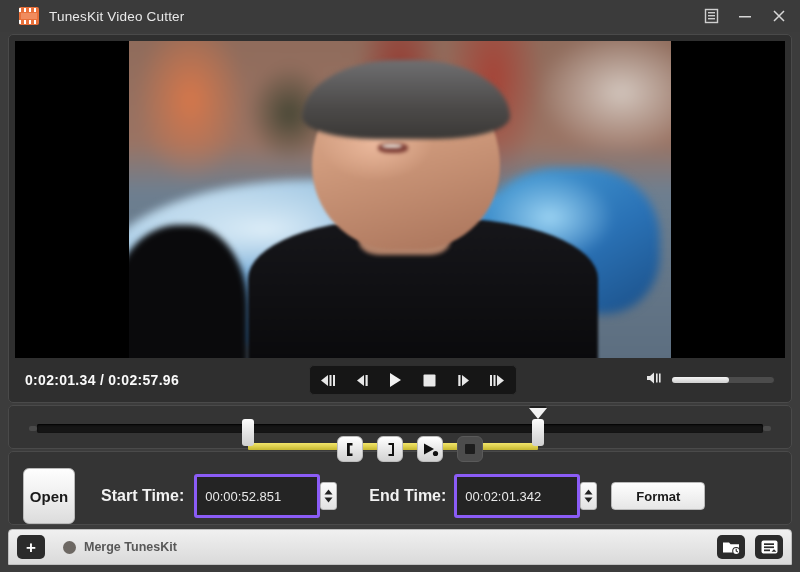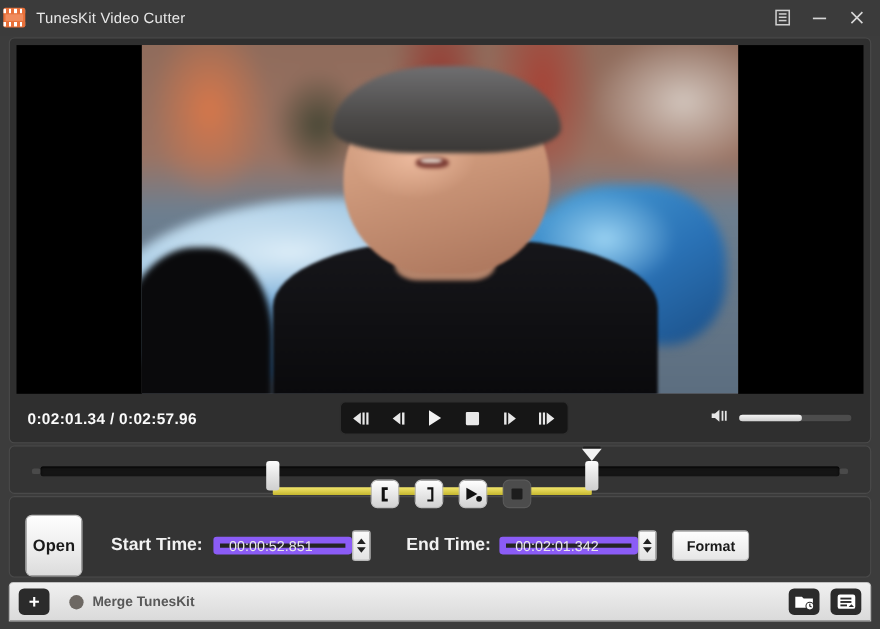--- a/index.html
+++ b/index.html
@@ -14,21 +14,21 @@
     width: 800px; height: 572px;
     background: #3c3c3c;
     display: flex; flex-direction: column;
   }
 
   
   .titlebar {
     height: 32px;
     background: #3b3b3b;
     display: flex; align-items: center;
-    padding: 0 6px 0 3px;
+    padding: 0 6px 0 19px;
     flex: 0 0 32px;
     position: relative;
   }
   .logo {
     width: 20px; height: 18px;
     background: #e8703a;
     border-radius: 2px;
     position: relative; overflow: hidden;
     flex: 0 0 auto;
   }
@@ -257,34 +257,34 @@
     width: 52px; height: 56px;
     background: linear-gradient(180deg,#fefefe 0%,#efefef 50%,#dcdcdc 100%);
     border: 1px solid #b9b9b9; border-radius: 6px;
     color:#1a1a1a; font-size: 15px; font-weight: bold;
     display:flex; align-items:center; justify-content:center;
   }
   .lbl {
     color:#f2f2f2; font-size: 16px; font-weight: bold; white-space: nowrap;
   }
   .time-field {
-    height: 16px; width: 126px;
-    background: #242424; border: 6px solid #8b5cf6; border-radius: 3px;
+    height: 44px; width: 126px;
+    background: #242424; border: 3px solid #8b5cf6; border-radius: 3px;
     color:#e9e9e9; font-size: 13px;
     display:flex; align-items:center; padding: 0 8px;
   }
   .spinner {
     width: 17px; height: 28px;
     background: linear-gradient(180deg,#fbfbfb,#e2e2e2);
     border: 1px solid #b9b9b9; border-radius: 3px;
     display:flex; flex-direction:column; align-items:center; justify-content:center; gap:2px;
     color:#222;
   }
   .btn-format {
-    height: 28px; padding: 0 12px;
+    height: 28px; padding: 0 24px;
     background: linear-gradient(180deg,#fefefe,#e6e6e6);
     border: 1px solid #b9b9b9; border-radius: 4px;
     color:#1a1a1a; font-size: 13px; font-weight: bold;
     display:flex; align-items:center;
   }
   .btn-start {
     width: 66px; height: 56px;
     background: linear-gradient(180deg,#fefefe 0%,#efefef 50%,#dcdcdc 100%);
     border: 1px solid #b9b9b9; border-radius: 6px;
     color:#1a1a1a; font-size: 15px; font-weight: bold;

